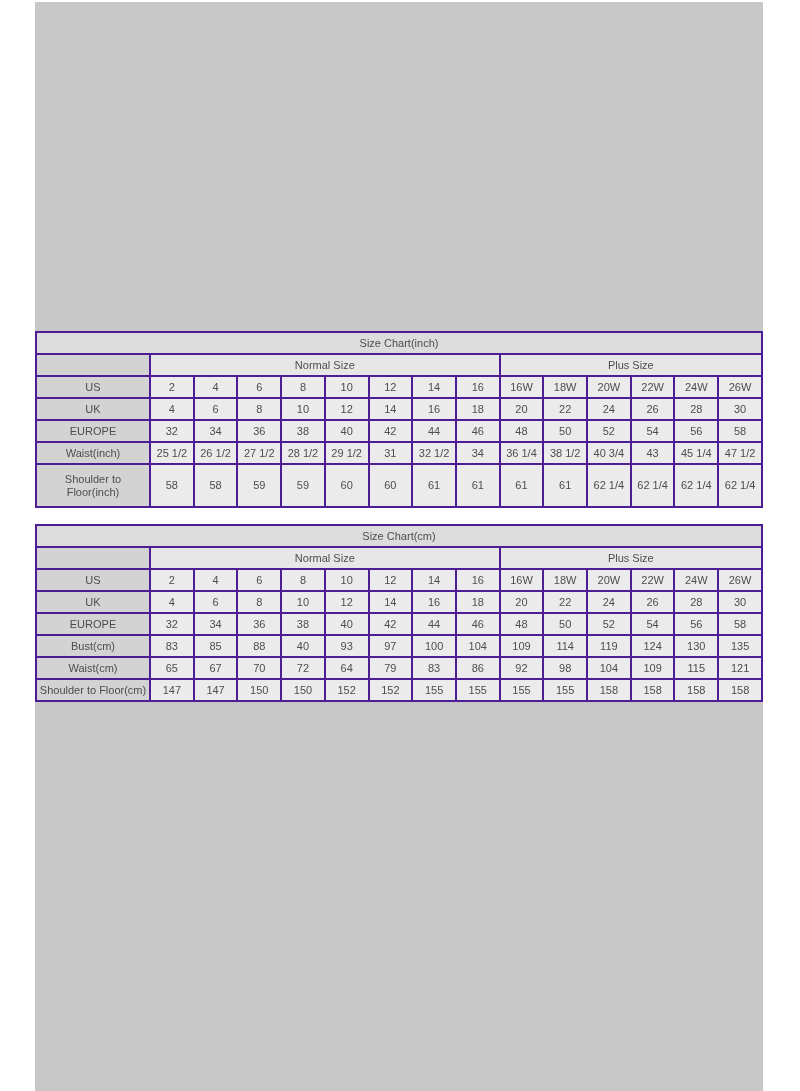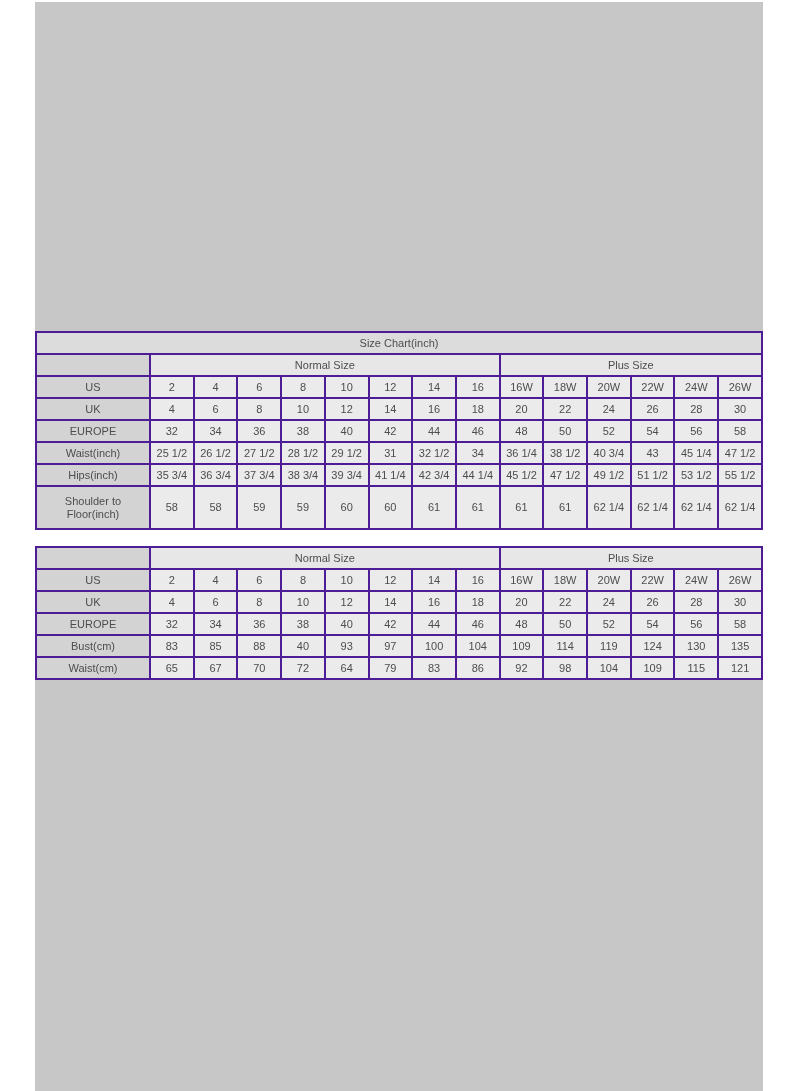--- a/index.html
+++ b/index.html
@@ -155,37 +155,20 @@
           <td class="data-cell">31</td>
           <td class="data-cell">32 1/2</td>
           <td class="data-cell">34</td>
           <td class="data-cell">36 1/4</td>
           <td class="data-cell">38 1/2</td>
           <td class="data-cell">40 3/4</td>
           <td class="data-cell">43</td>
           <td class="data-cell">45 1/4</td>
           <td class="data-cell">47 1/2</td>
         </tr>
-        <tr>
-          <td class="label-cell">Hips(inch)</td>
-          <td class="data-cell">35 3/4</td>
-          <td class="data-cell">36 3/4</td>
-          <td class="data-cell">37 3/4</td>
-          <td class="data-cell">38 3/4</td>
-          <td class="data-cell">39 3/4</td>
-          <td class="data-cell">41 1/4</td>
-          <td class="data-cell">42 3/4</td>
-          <td class="data-cell">44 1/4</td>
-          <td class="data-cell">45 1/2</td>
-          <td class="data-cell">47 1/2</td>
-          <td class="data-cell">49 1/2</td>
-          <td class="data-cell">51 1/2</td>
-          <td class="data-cell">53 1/2</td>
-          <td class="data-cell">55 1/2</td>
-        </tr>
         <tr class="tall-row">
           <td class="label-cell">Shoulder to Floor(inch)</td>
           <td class="data-cell">58</td>
           <td class="data-cell">58</td>
           <td class="data-cell">59</td>
           <td class="data-cell">59</td>
           <td class="data-cell">60</td>
           <td class="data-cell">60</td>
           <td class="data-cell">61</td>
           <td class="data-cell">61</td>
@@ -212,20 +195,23 @@
         <col>
         <col>
         <col>
         <col>
         <col>
         <col>
         <col>
       </colgroup>
       <tbody>
         <tr>
+          <td class="title-cell" colspan="15">Size Chart(cm)</td>
+        </tr>
+        <tr>
           <td class="corner-cell" colspan="1"></td>
           <td class="group-cell" colspan="8">Normal Size</td>
           <td class="group-cell" colspan="6">Plus Size</td>
         </tr>
         <tr>
           <td class="label-cell">US</td>
           <td class="data-cell">2</td>
           <td class="data-cell">4</td>
           <td class="data-cell">6</td>
           <td class="data-cell">8</td>
@@ -301,15 +287,32 @@
           <td class="data-cell">79</td>
           <td class="data-cell">83</td>
           <td class="data-cell">86</td>
           <td class="data-cell">92</td>
           <td class="data-cell">98</td>
           <td class="data-cell">104</td>
           <td class="data-cell">109</td>
           <td class="data-cell">115</td>
           <td class="data-cell">121</td>
         </tr>
+        <tr>
+          <td class="label-cell">Shoulder to Floor(cm)</td>
+          <td class="data-cell">147</td>
+          <td class="data-cell">147</td>
+          <td class="data-cell">150</td>
+          <td class="data-cell">150</td>
+          <td class="data-cell">152</td>
+          <td class="data-cell">152</td>
+          <td class="data-cell">155</td>
+          <td class="data-cell">155</td>
+          <td class="data-cell">155</td>
+          <td class="data-cell">155</td>
+          <td class="data-cell">158</td>
+          <td class="data-cell">158</td>
+          <td class="data-cell">158</td>
+          <td class="data-cell">158</td>
+        </tr>
       </tbody>
     </table>
 </div>
 
 </body></html>

